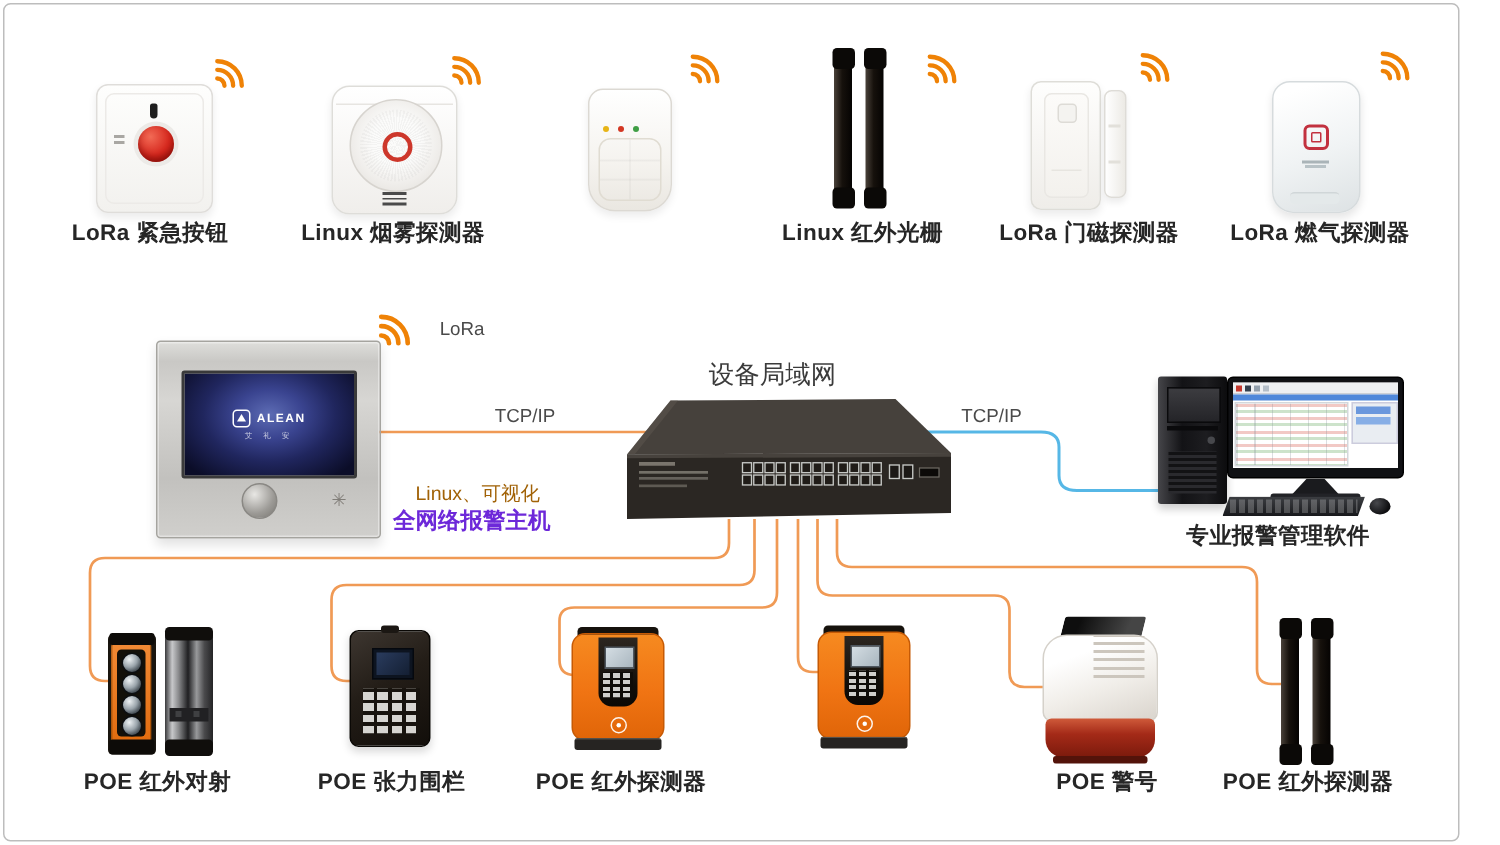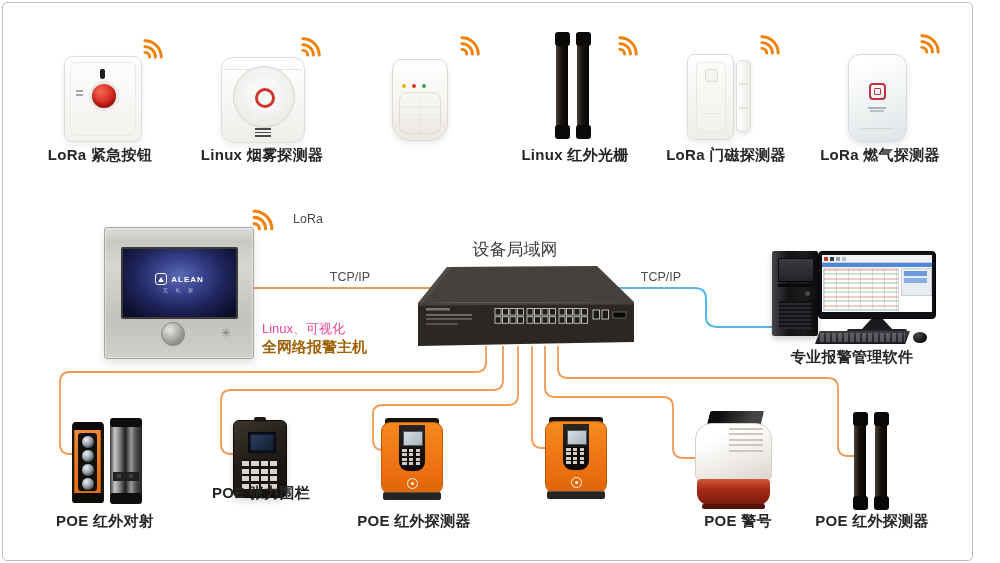--- a/index.html
+++ b/index.html
@@ -77,22 +77,22 @@
       background:radial-gradient(ellipse at 50% 40%,#5d6cb4 0%,#3a4490 28%,#20265e 55%,#0b0d28 90%);
       display:flex;flex-direction:column;align-items:center;justify-content:center;}
   .host-logo-row{display:flex;align-items:center;gap:4px;}
   .host-logo-box{width:10px;height:10px;border:1.5px solid #fff;border-radius:3px;display:flex;align-items:center;justify-content:center;}
   .host-logo-tri{width:0;height:0;border-left:3px solid transparent;border-right:3px solid transparent;border-bottom:5px solid #fff;}
   .host-logo-txt{color:#fff;font-weight:700;font-size:8px;letter-spacing:1px;}
   .host-logo-sub{color:rgba(255,255,255,.72);font-size:5px;letter-spacing:3px;margin-top:2px;}
   .host-btn{position:absolute;left:56px;top:94px;width:22px;height:22px;border-radius:50%;border:1px solid #8a8884;
       background:radial-gradient(circle at 35% 30%,#e8e7e4,#9c9a96 60%,#787671);}
   .host-spk{position:absolute;left:116px;top:98px;font-size:12px;color:#807d78;}
-  .host-cap1{position:absolute;z-index:3;font-size:13px;color:#ec4899;white-space:nowrap;}
-  .host-cap2{position:absolute;z-index:3;font-size:15px;font-weight:700;color:#a16207;white-space:nowrap;}
+  .host-cap1{position:absolute;z-index:3;font-size:13px;color:#a16207;white-space:nowrap;margin-left:15px;}
+  .host-cap2{position:absolute;z-index:3;font-size:15px;font-weight:700;color:#6d28d9;white-space:nowrap;}
 
   
   .lan-lbl{position:absolute;z-index:3;width:164px;text-align:center;font-size:17px;color:#3b3b3b;white-space:nowrap;}
 
   
   .tower{width:46px;height:85px;border-radius:2px;
       background:linear-gradient(90deg,#46464a 0%,#131316 35%,#1d1d20 70%,#0c0c0e 100%);box-shadow:0 3px 6px rgba(0,0,0,.2);}
   .tower-bay{position:absolute;left:6px;top:7px;width:34px;height:22px;border:1px solid #0a0a0c;
       background:linear-gradient(180deg,#3c3c40,#242428);}
   .tower-slot{position:absolute;left:6px;top:33px;width:34px;height:3px;background:#0a0a0c;}
@@ -383,21 +383,21 @@
     <div class="beam-tick" style="left:45px"></div>
     <div class="beam-tick" style="left:57px"></div>
   </div>
   <div class="lbl" style="left:20px;top:512px">POE 红外对射</div>
 
   <div class="dev tension" style="left:233px;top:420px">
     <div class="tension-nub"></div>
     <div class="tension-scr"></div>
     <div class="tension-keys"></div>
   </div>
-  <div class="lbl" style="left:176px;top:484px">POE 张力围栏</div>
+  <div class="lbl" style="left:176px;top:512px">POE 张力围栏</div>
 
   <div class="dev" style="left:381px;top:418px;width:62px;height:82px">
     <div class="poe-top"></div>
     <div class="poe-body">
       <div class="poe-panel">
         <div class="poe-scr"></div>
         <div class="poe-keys"></div>
       </div>
       <div class="poe-logo"></div>
     </div>

